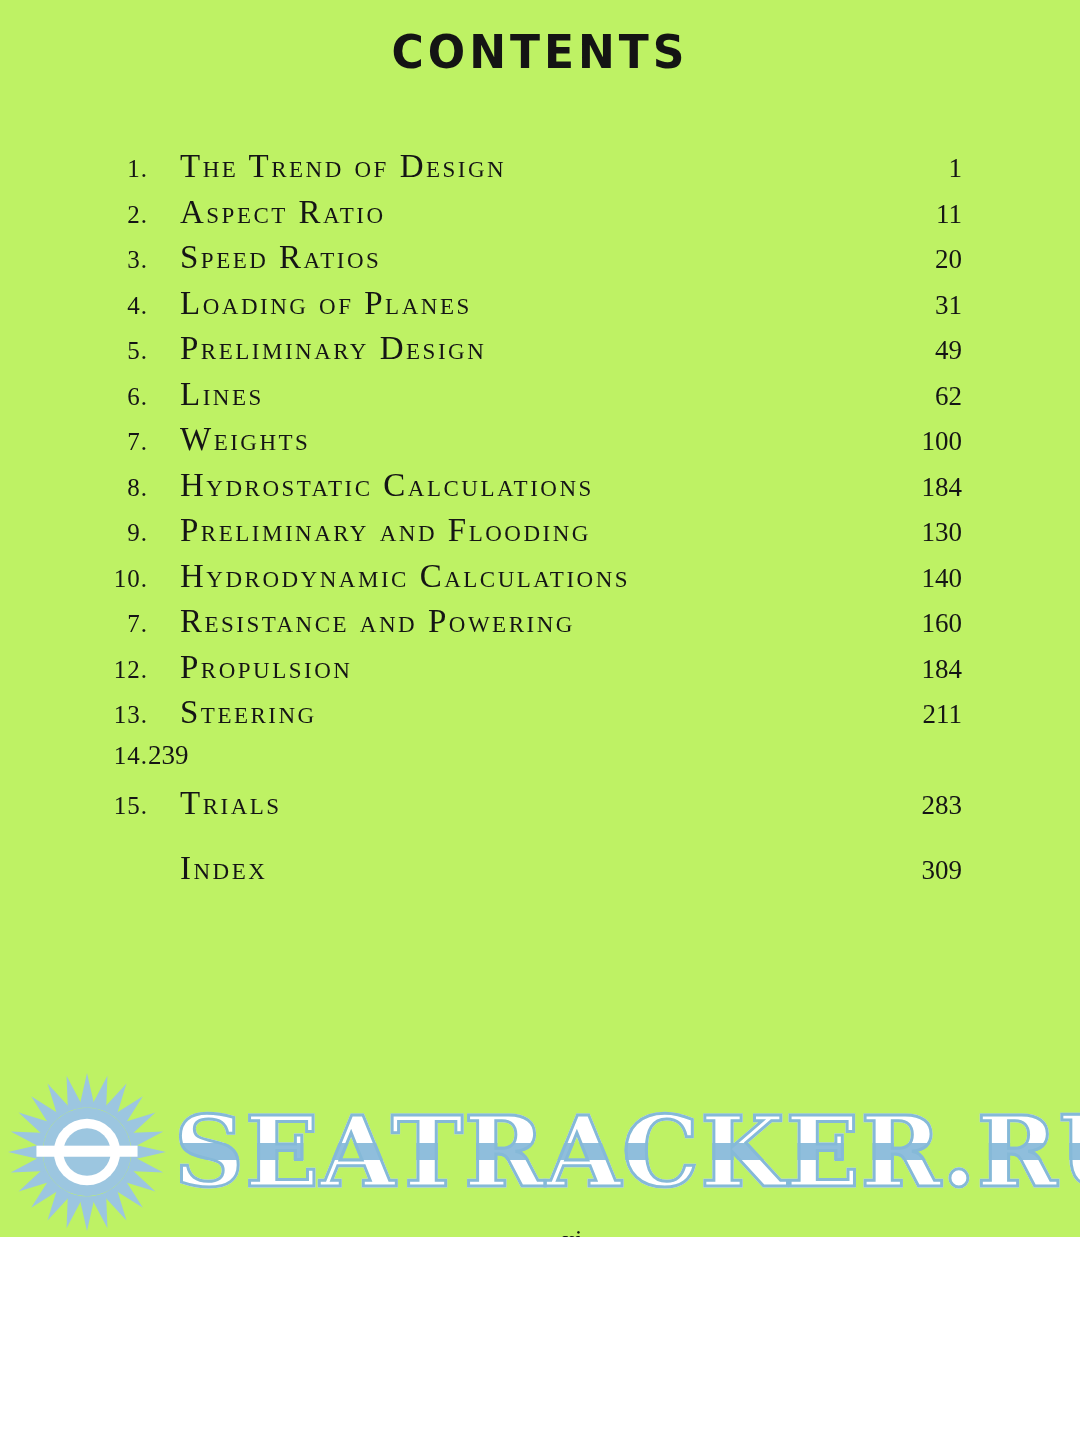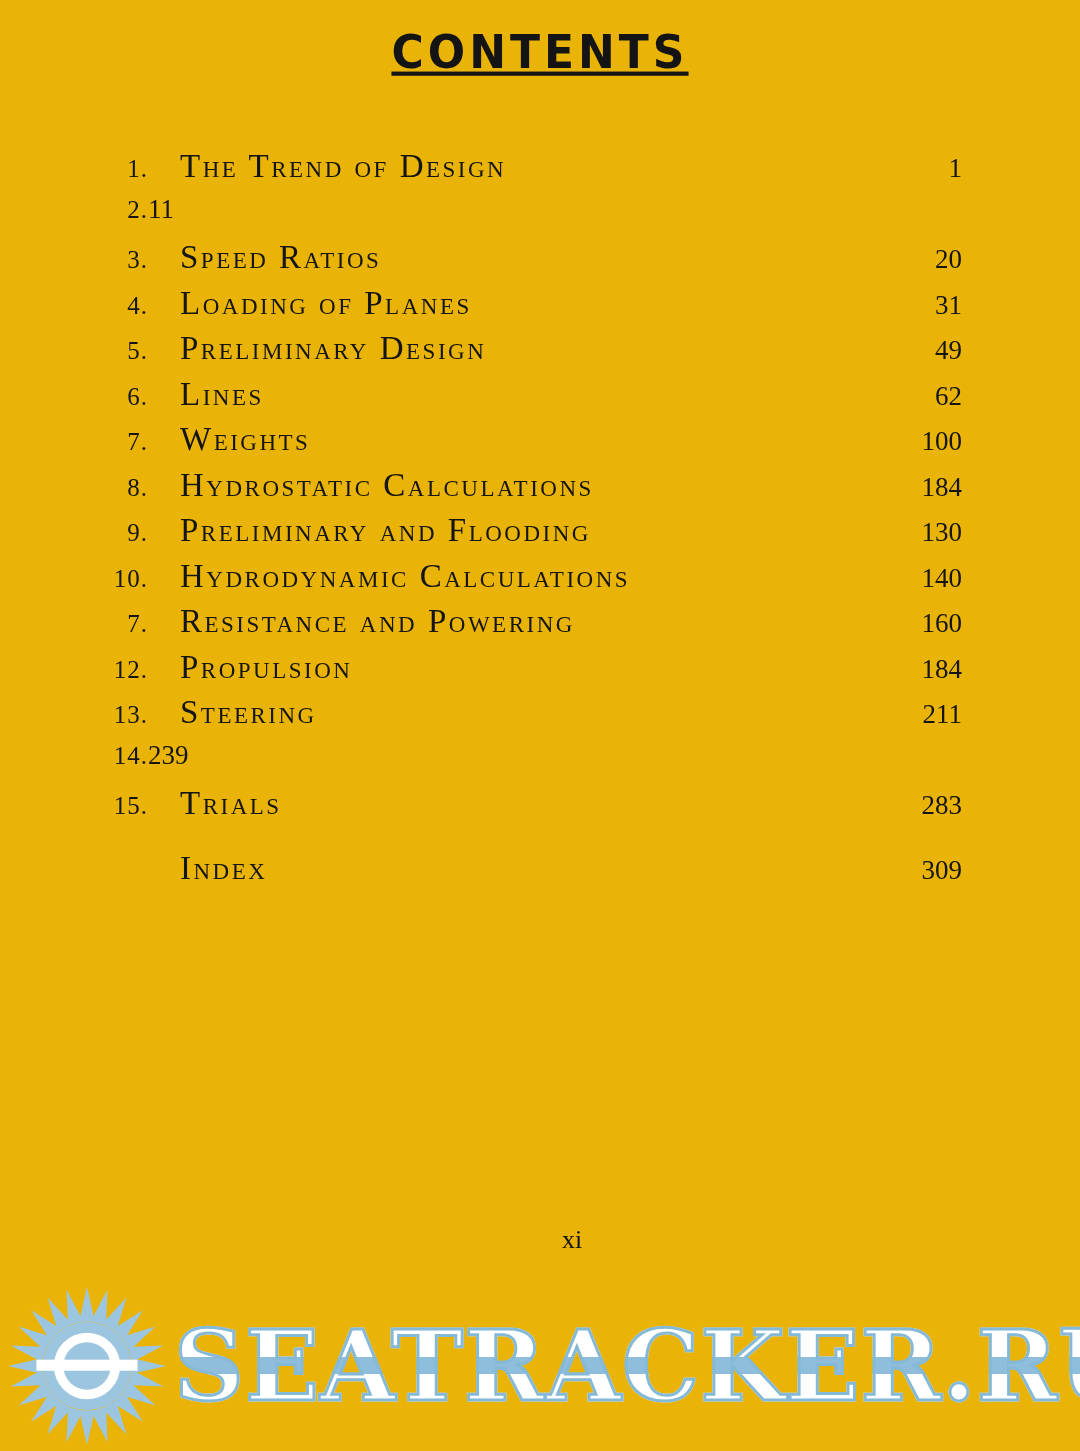--- a/index.html
+++ b/index.html
@@ -3,26 +3,25 @@
 <meta charset="utf-8">
 <style>
   html, body {
     margin: 0;
     padding: 0;
     background: #ffffff;
   }
   .page {
     position: relative;
     width: 1080px;
-    height: 1451px;
-    background: #eab308;
+    height: 1237px;
+    background: #bef264;
     overflow: hidden;
     font-family: "Liberation Serif", "DejaVu Serif", serif;
     color: #151515;
-    text-decoration: underline;
   }
   .title {
     margin: 0;
     padding-top: 26px;
     text-align: center;
     font-family: "DejaVu Sans", sans-serif;
     font-weight: 800;
     font-size: 44px;
     letter-spacing: 4px;
     color: #141414;
@@ -114,20 +113,21 @@
   <h1 class="title">CONTENTS</h1>
 
   <div class="toc">
     <div class="row">
       <span class="num">1.</span>
       <span class="label">The Trend of Design</span>
       <span class="pg">1</span>
     </div>
     <div class="row">
       <span class="num">2.</span>
+      <span class="label">Aspect Ratio</span>
       <span class="pg">11</span>
     </div>
     <div class="row">
       <span class="num">3.</span>
       <span class="label">Speed Ratios</span>
       <span class="pg">20</span>
     </div>
     <div class="row">
       <span class="num">4.</span>
       <span class="label">Loading of Planes</span>

